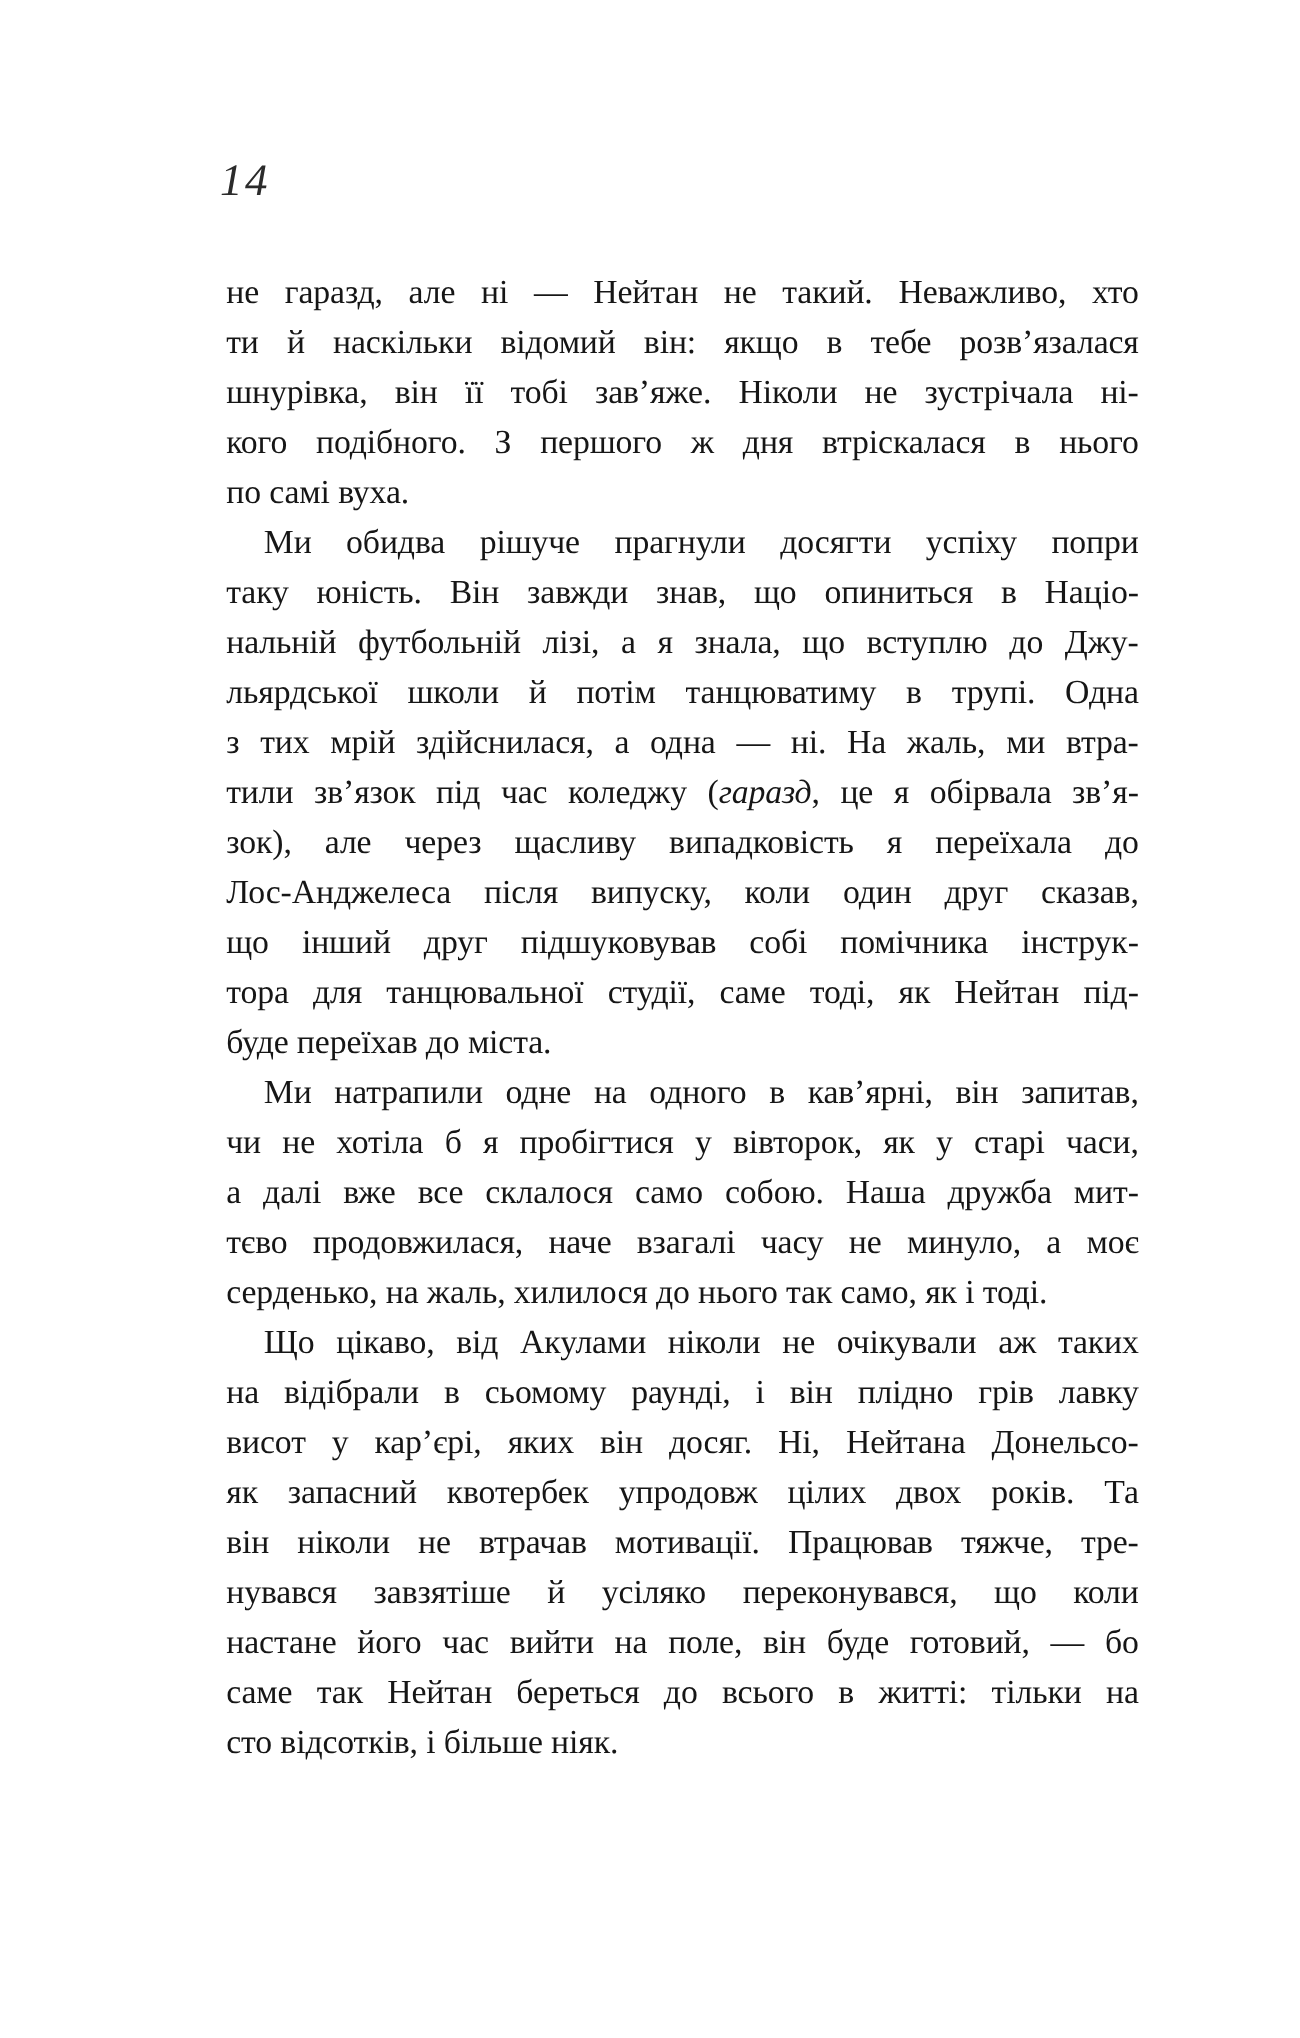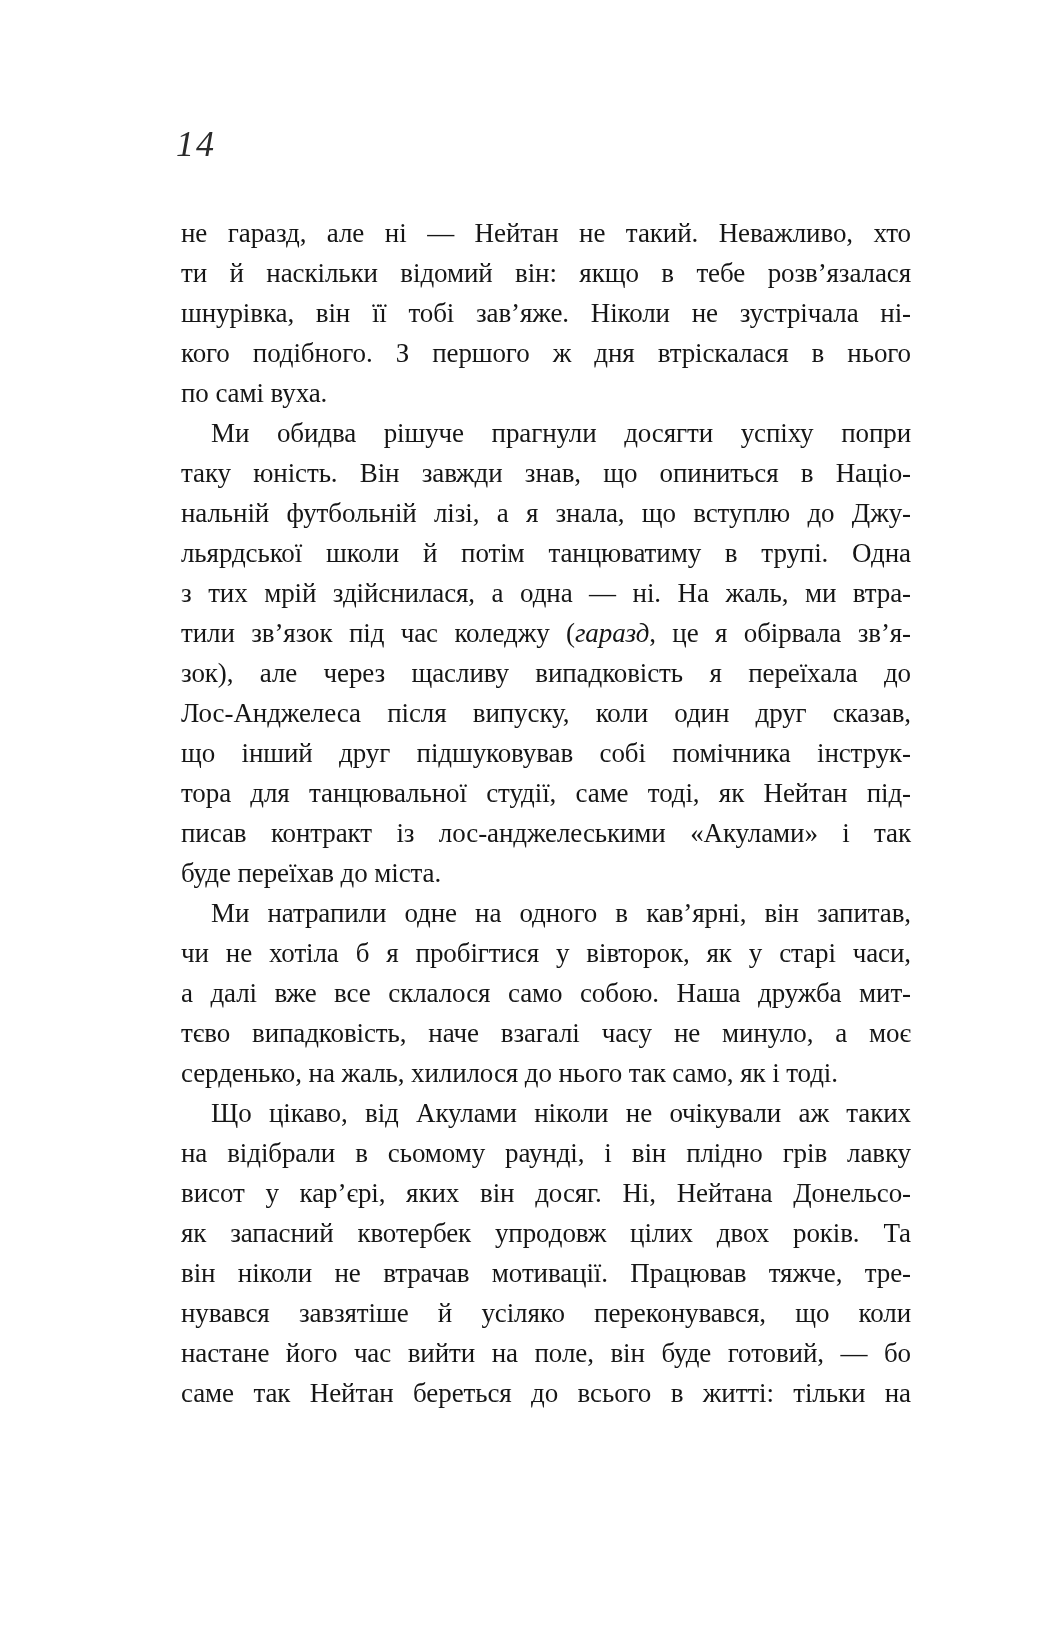--- a/index.html
+++ b/index.html
@@ -68,29 +68,29 @@
       <div class="line indent">Ми обидва рішуче прагнули досягти успіху попри</div>
       <div class="line">таку юність. Він завжди знав, що опиниться в Націо-</div>
       <div class="line">нальній футбольній лізі, а я знала, що вступлю до Джу-</div>
       <div class="line">льярдської школи й потім танцюватиму в трупі. Одна</div>
       <div class="line">з тих мрій здійснилася, а одна — ні. На жаль, ми втра-</div>
       <div class="line"><span>тили зв’язок під час коледжу (</span><em>гаразд</em><span>, це я обірвала зв’я-</span></div>
       <div class="line">зок), але через щасливу випадковість я переїхала до</div>
       <div class="line">Лос-Анджелеса після випуску, коли один друг сказав,</div>
       <div class="line">що інший друг підшуковував собі помічника інструк-</div>
       <div class="line">тора для танцювальної студії, саме тоді, як Нейтан під-</div>
-      <div class="line">писав контракт із лос-анджелеськими «Акулами» і так</div>
       <div class="line last">буде переїхав до міста.</div>
       <div class="line indent">Ми натрапили одне на одного в кав’ярні, він запитав,</div>
       <div class="line">чи не хотіла б я пробігтися у вівторок, як у старі часи,</div>
       <div class="line">а далі вже все склалося само собою. Наша дружба мит-</div>
-      <div class="line">тєво випадковість, наче взагалі часу не минуло, а моє</div>
+      <div class="line">тєво продовжилася, наче взагалі часу не минуло, а моє</div>
       <div class="line last">серденько, на жаль, хилилося до нього так само, як і тоді.</div>
       <div class="line indent">Що цікаво, від Акулами ніколи не очікували аж таких</div>
       <div class="line">на відібрали в сьомому раунді, і він плідно грів лавку</div>
       <div class="line">висот у кар’єрі, яких він досяг. Ні, Нейтана Донельсо-</div>
       <div class="line">як запасний квотербек упродовж цілих двох років. Та</div>
       <div class="line">він ніколи не втрачав мотивації. Працював тяжче, тре-</div>
       <div class="line">нувався завзятіше й усіляко переконувався, що коли</div>
       <div class="line">настане його час вийти на поле, він буде готовий, — бо</div>
       <div class="line">саме так Нейтан береться до всього в житті: тільки на</div>
+      <div class="line last">сто відсотків, і більше ніяк.</div>
     </div>
 </div>
 
 </body></html>

